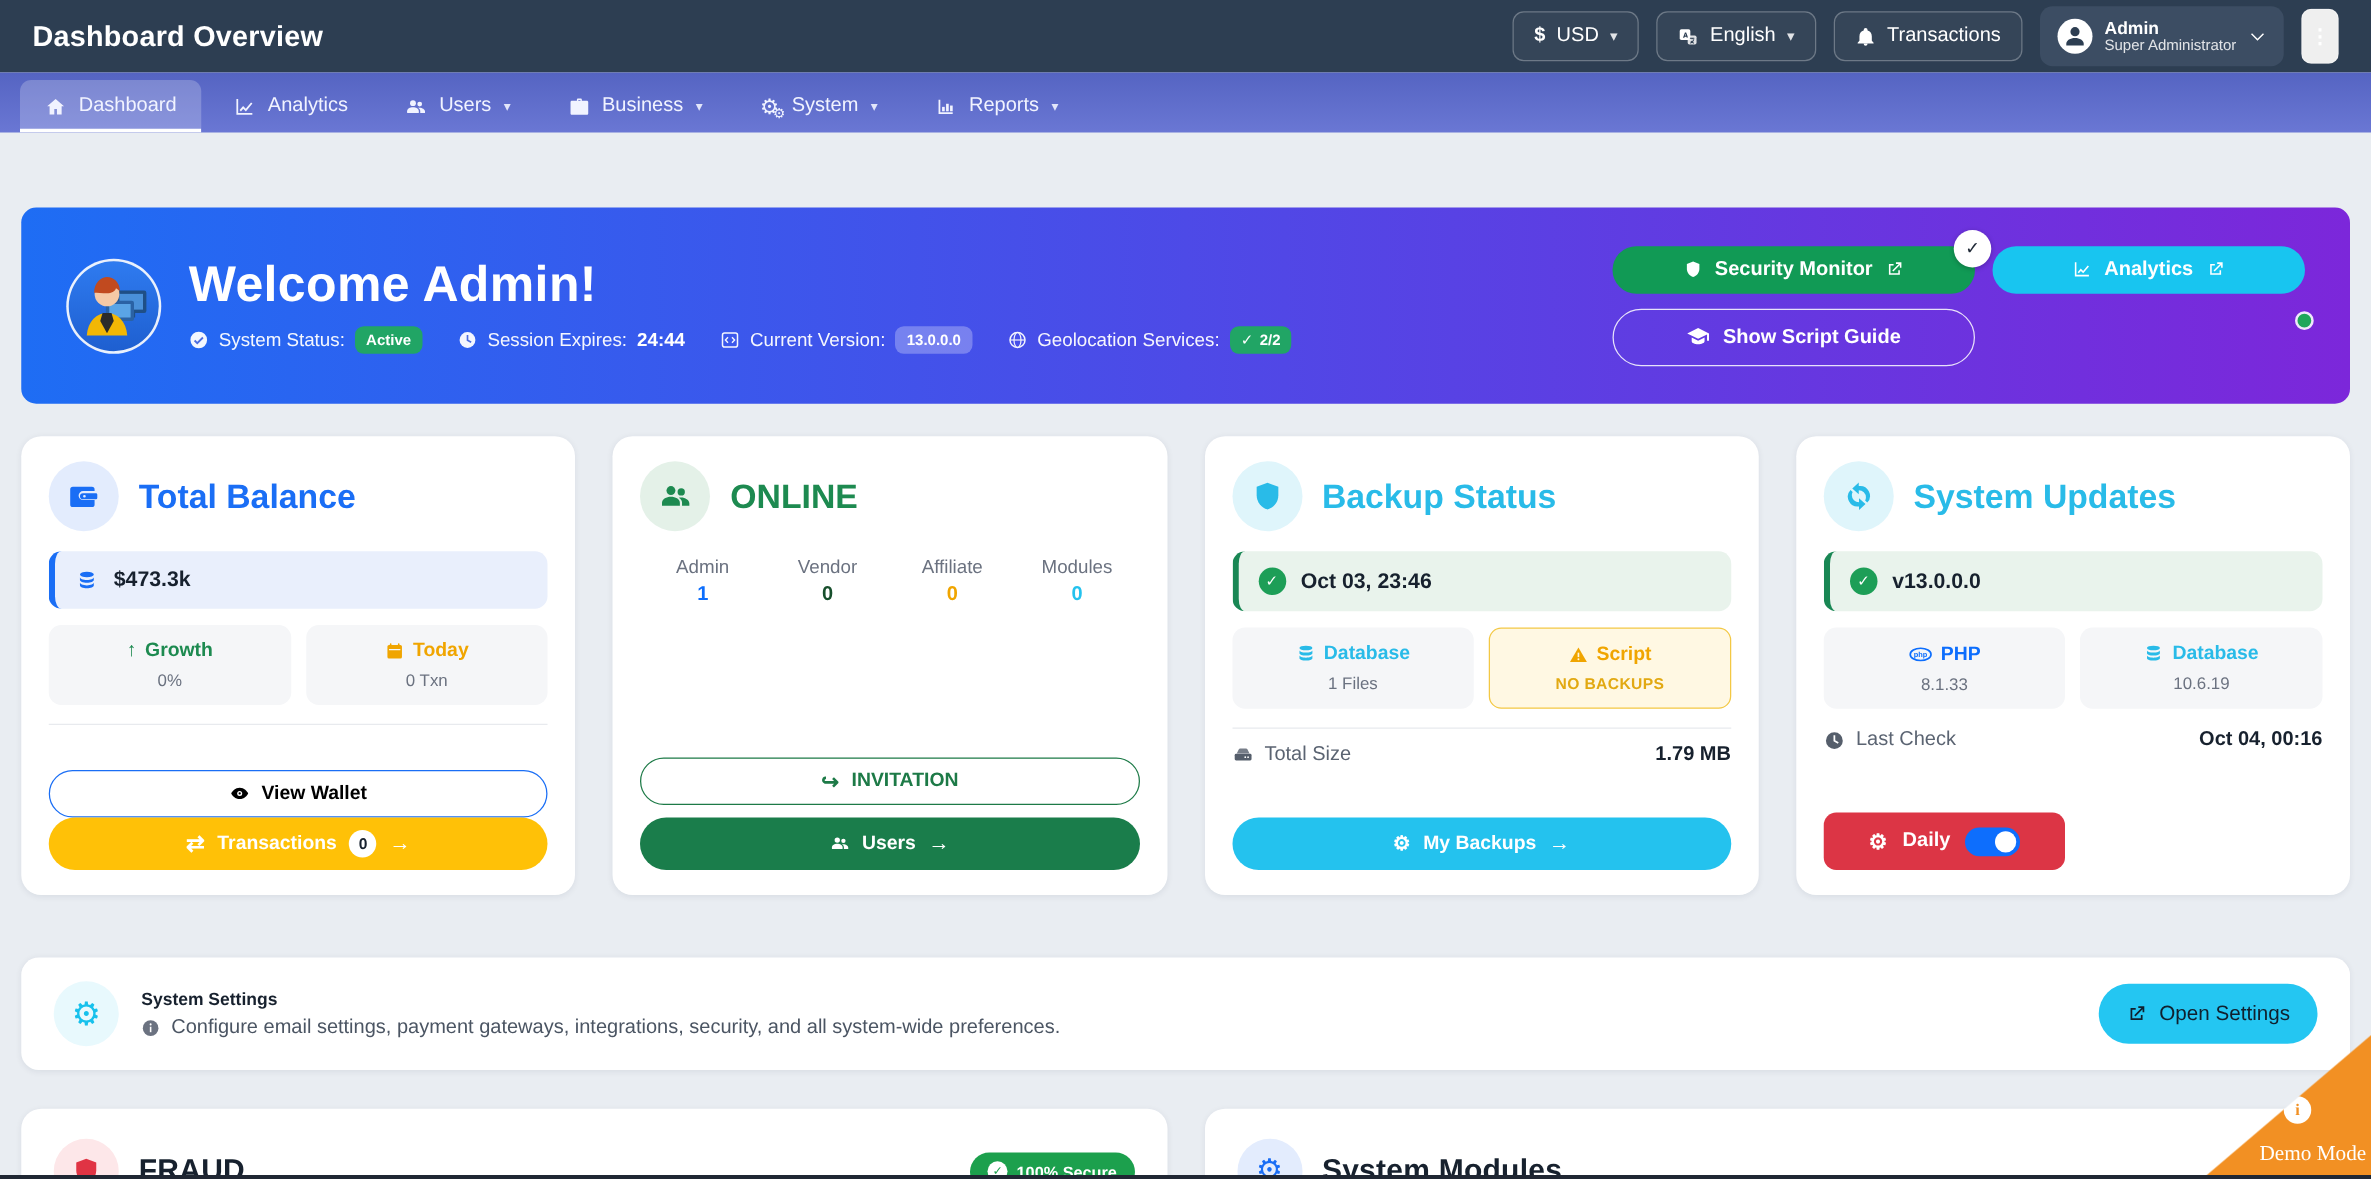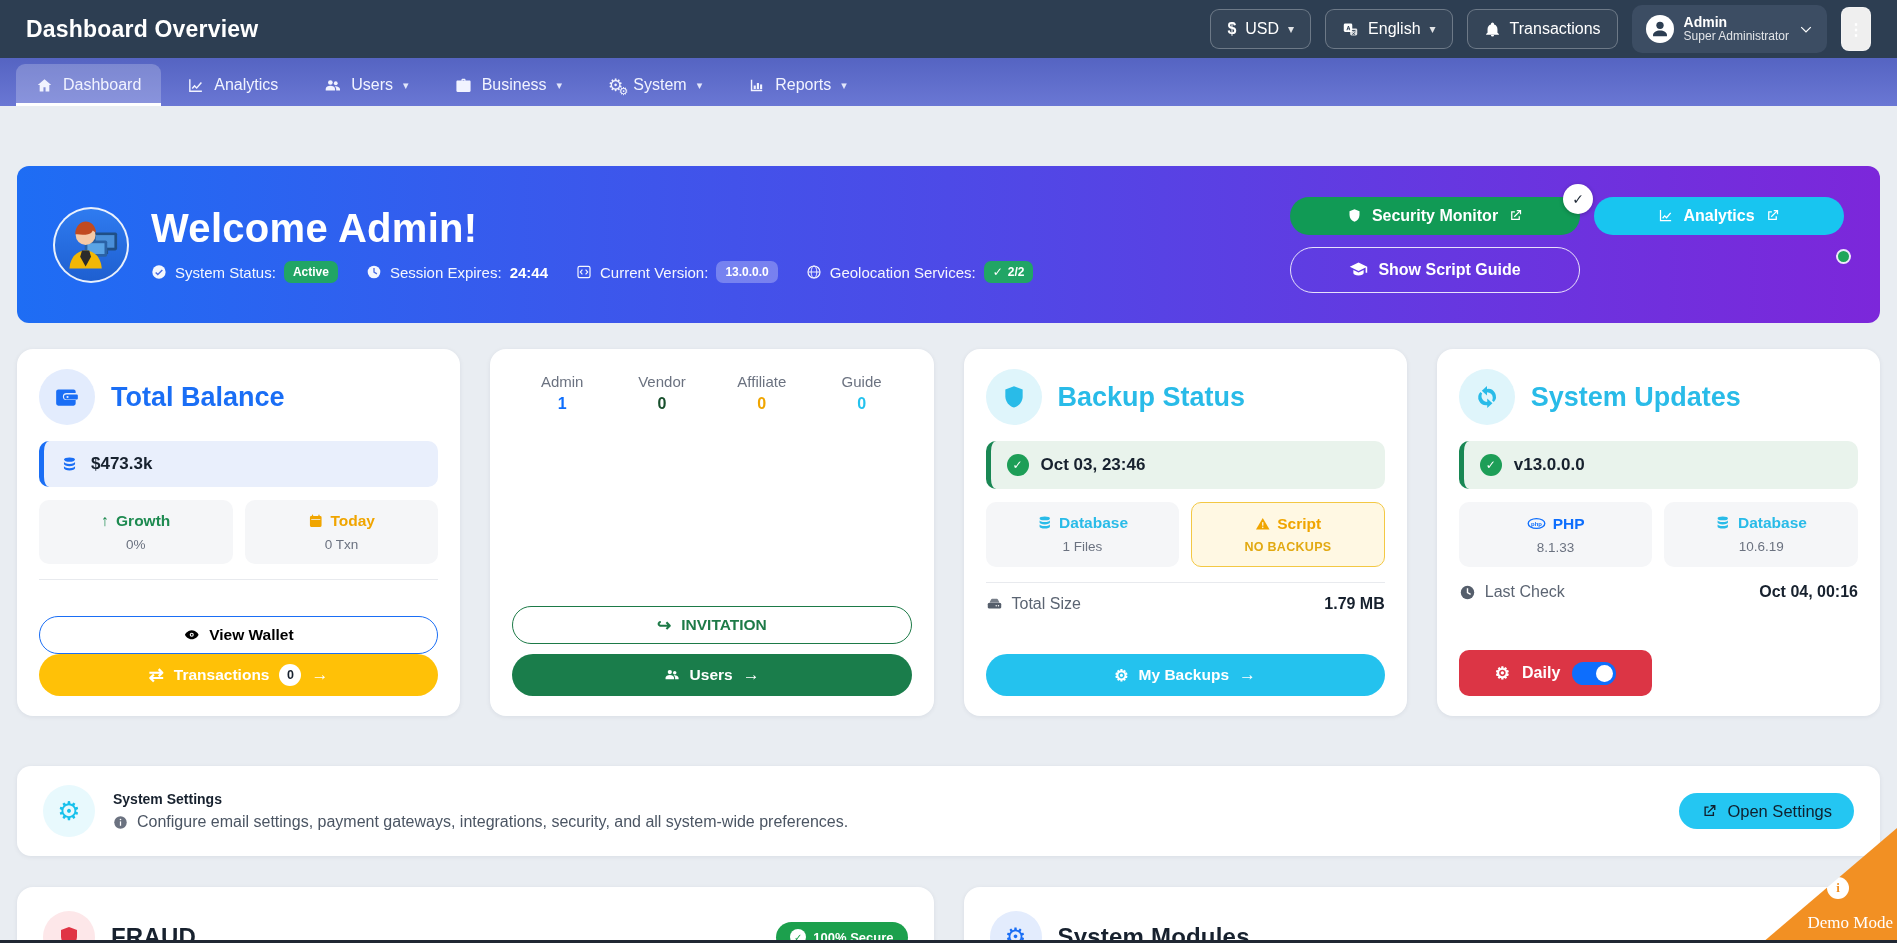--- a/index.html
+++ b/index.html
@@ -193,21 +193,21 @@
     margin:50px 17px 0; background:#fff; border-radius:14px; height:90px;
     display:flex; align-items:center; gap:18px; padding:0 26px;
     box-shadow:0 1px 5px rgba(20,30,60,.07);
   }
   .settings .icon-circle { width:52px; height:52px; font-size:26px; background:#e8f9fd; color:#17c1ec; }
   .settings-title { font-size:14px; font-weight:700; color:#17212e; }
   .settings-desc { display:flex; align-items:center; gap:9px; color:#4b5563; font-size:16px; margin-top:6px; }
   .settings-desc .ic { font-size:15px; color:#6b7280; }
   .open-settings {
     margin-left:auto; background:#24c6f2; color:#10202e; border:none; border-radius:999px;
-    height:36px; padding:0 22px; display:flex; align-items:center; gap:10px; font-size:16.5px;
+    height:48px; padding:0 22px; display:flex; align-items:center; gap:10px; font-size:16.5px;
     font-weight:500; cursor:pointer;
   }
 
   
   .bottom { margin:31px 17px 0; display:grid; grid-template-columns:1fr 1fr; gap:30px; }
   .bcard {
     background:#fff; border-radius:16px; padding:24px 26px; min-height:260px;
     box-shadow:0 1px 5px rgba(20,30,60,.07);
   }
   .bcard-head { display:flex; align-items:center; gap:16px; }
@@ -515,35 +515,46 @@
     </button>
     <button class="pill-solid sol-amber mt-auto">
       <span style="font-size:18px;">⇄</span>
       <span>Transactions</span>
       <span class="count-badge">0</span>
       <span class="arrow">→</span>
     </button>
   </div>
 
   <div class="card">
+    <div class="card-head">
+      <span class="icon-circle bg-green-l ic">
+          <svg viewBox="0 0 24 24">
+            <circle cx="9" cy="7.8" r="3.3"></circle>
+            <circle cx="16.6" cy="8.8" r="2.7"></circle>
+            <path d="M9 12.4c-3.3 0-6.6 1.7-6.6 4.4V19h13.2v-2.2c0-2.7-3.3-4.4-6.6-4.4z"></path>
+            <path d="M16.6 12.9c-.6 0-1.2.1-1.8.2 1.6 1 2.4 2.3 2.4 3.7V19h5.4v-1.8c0-2.4-3.1-4.3-6-4.3z"></path>
+          </svg>
+        </span>
+      <span class="card-title t-green">ONLINE</span>
+    </div>
     <div class="stats4">
       <div>
         <div class="slbl">Admin</div>
         <div class="sval" style="color:#0d6efd">1</div>
       </div>
       <div>
         <div class="slbl">Vendor</div>
         <div class="sval" style="color:#174f2c">0</div>
       </div>
       <div>
         <div class="slbl">Affiliate</div>
         <div class="sval" style="color:#f0a500">0</div>
       </div>
       <div>
-        <div class="slbl">Guide</div>
+        <div class="slbl">Modules</div>
         <div class="sval" style="color:#24c2ee">0</div>
       </div>
     </div>
     <button class="pill-outline ol-green mt-auto">
       <span style="font-size:17px;">↪</span>
       <span>INVITATION</span>
     </button>
     <button class="pill-solid sol-green mt-10">
       <span class="ic">
           <svg viewBox="0 0 24 24">

